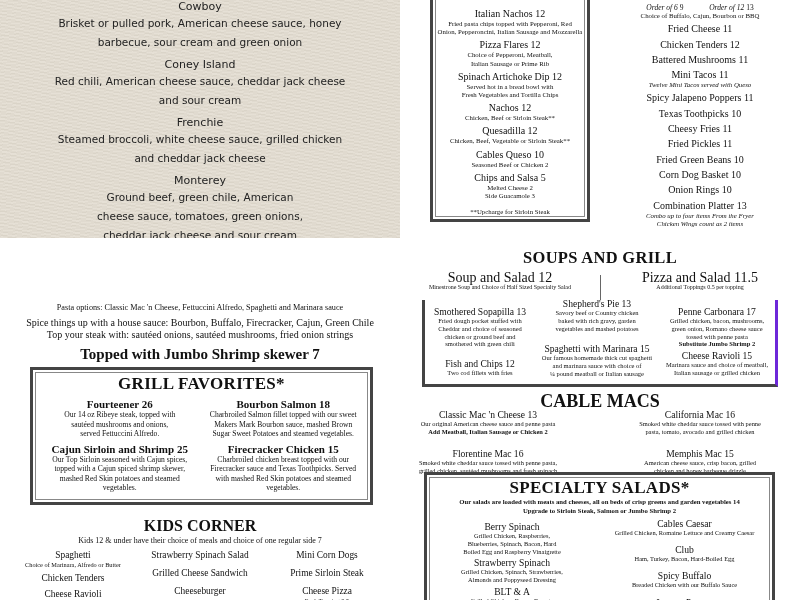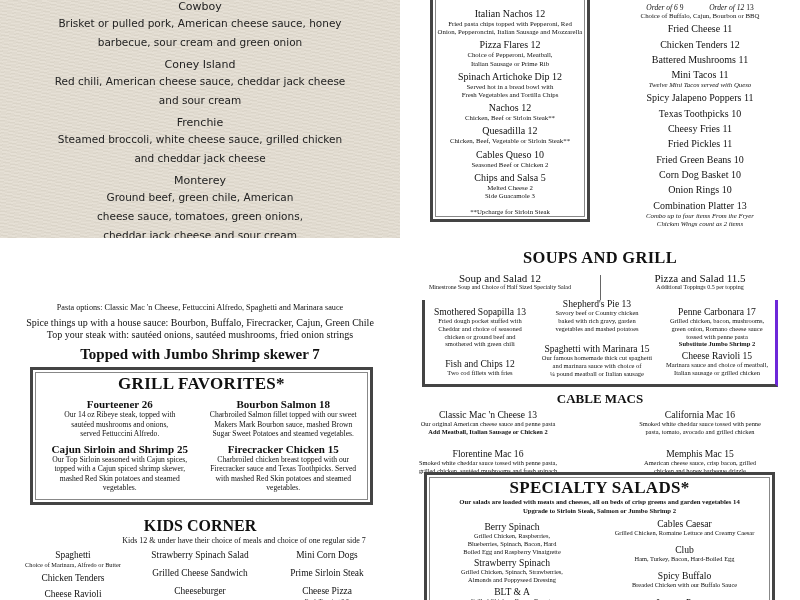--- a/index.html
+++ b/index.html
@@ -34,21 +34,21 @@
     border: 3px solid #444; outline: 1px solid #888; outline-offset: -6px;
     background: #fff;
   }
   .grill-title { font-size: 17px; font-weight: bold; text-align: center; margin-top: 4px; letter-spacing: 0.3px; }
   .grill-grid { display: grid; grid-template-columns: 1fr 1fr; column-gap: 6px; padding: 0 8px; }
   .grill-item { text-align: center; margin-top: 5px; }
   .grill-item .gi-name { font-size: 11px; font-weight: bold; line-height: 11px; }
   .grill-item .gi-desc { font-size: 7.6px; line-height: 9.5px; }
 
   .kids-title { position: absolute; left: 0; top: 218px; width: 400px; font-size: 16px; font-weight: bold; text-align: center; }
-  .kids-sub { position: absolute; left: 0; top: 237px; width: 400px; font-size: 8px; text-align: center; margin-left: 44px; }
+  .kids-sub { position: absolute; left: 0; top: 237px; width: 400px; font-size: 8px; text-align: center; }
   .kids-cols { position: absolute; left: 0; top: 248px; width: 400px; display: grid; grid-template-columns: 146px 108px 146px; }
   .kids-col { text-align: center; }
   .kids-col .k-name { font-size: 9.4px; line-height: 12px; margin-top: 2px; }
   .kids-col .k-note { font-size: 6.3px; line-height: 7px; }
   .kids-col .k-gap { margin-top: 4px; }
 
   
   .app-box {
     position: absolute; left: 430px; top: -10px; width: 160px; height: 232px;
     border: 3px solid #444; outline: 1px solid #888; outline-offset: -6px; background: #fff; text-align: center;
@@ -62,37 +62,37 @@
   .fryer-col .f-name { font-size: 10px; line-height: 12px; margin-top: 3.3px; }
   .fryer-col .f-note { font-size: 6.8px; line-height: 8px; font-style: italic; }
   .fryer-col .f-plain { font-size: 6.8px; line-height: 8px; }
   .wing-order { font-size: 7.5px; line-height: 9px; }
   .wing-order i { font-style: italic; }
 
   
   .soups-title { position: absolute; left: 400px; top: 248px; width: 400px; text-align: center; font-size: 16.5px; font-weight: bold; letter-spacing: 0.3px; }
   .soup-row { position: absolute; left: 400px; top: 273px; width: 400px; display: grid; grid-template-columns: 200px 200px; }
   .soup-row .s-item { text-align: center; }
-  .soup-row .s-name { font-size: 11px; line-height: 10px; }
+  .soup-row .s-name { font-size: 14px; line-height: 10px; }
   .soup-row .s-desc { font-size: 6px; line-height: 8px; }
   .soup-divider { position: absolute; left: 600px; top: 275px; width: 1px; height: 26px; background: #666; }
 
   .entree-box {
     position: absolute; left: 422px; top: 300px; width: 356px; height: 87px;
     border-left: 3px solid #444; border-right: 3px solid #6d28d9; border-bottom: 3px solid #444;
     background: #fff;
   }
   .entree-grid { display: grid; grid-template-columns: 110px 124px 116px; }
   .entree-col { text-align: center; }
   .e-name { font-size: 9.6px; line-height: 11px; }
   .e-desc { font-size: 6.5px; line-height: 7.8px; }
   .e-bold { font-size: 6.5px; line-height: 8px; font-weight: bold; }
 
   
-  .macs-title { position: absolute; left: 400px; top: 391px; width: 400px; text-align: center; font-size: 13px; font-weight: bold; }
+  .macs-title { position: absolute; left: 400px; top: 391px; width: 400px; text-align: center; font-size: 18px; font-weight: bold; }
   .macs-grid { position: absolute; left: 388px; top: 409px; width: 400px; display: grid; grid-template-columns: 200px 200px; row-gap: 4px; gap: 12px; }
   .mac-item { text-align: center; }
   .mac-item .m-name { font-size: 9.6px; line-height: 11px; }
   .mac-item .m-desc { font-size: 6.4px; line-height: 8px; }
   .mac-item .m-bold { font-size: 6.4px; line-height: 8px; font-weight: bold; }
 
   
   .salad-box {
     position: absolute; left: 424px; top: 472px; width: 351px; height: 140px;
     border: 3px solid #444; outline: 1px solid #888; outline-offset: -6px; background: #fff;

